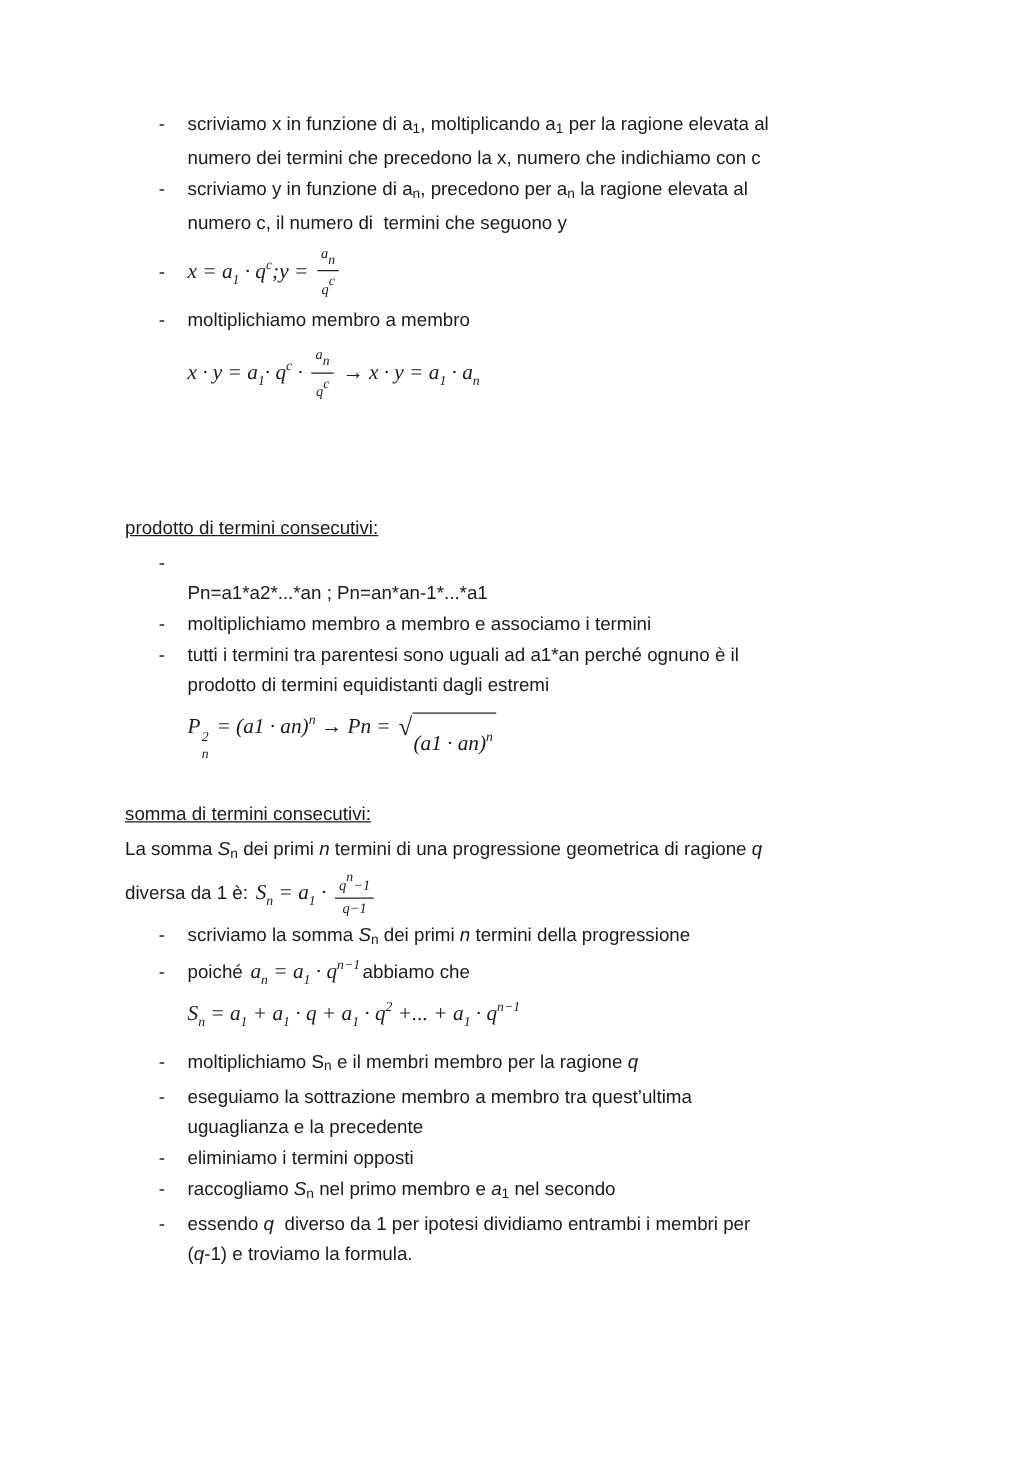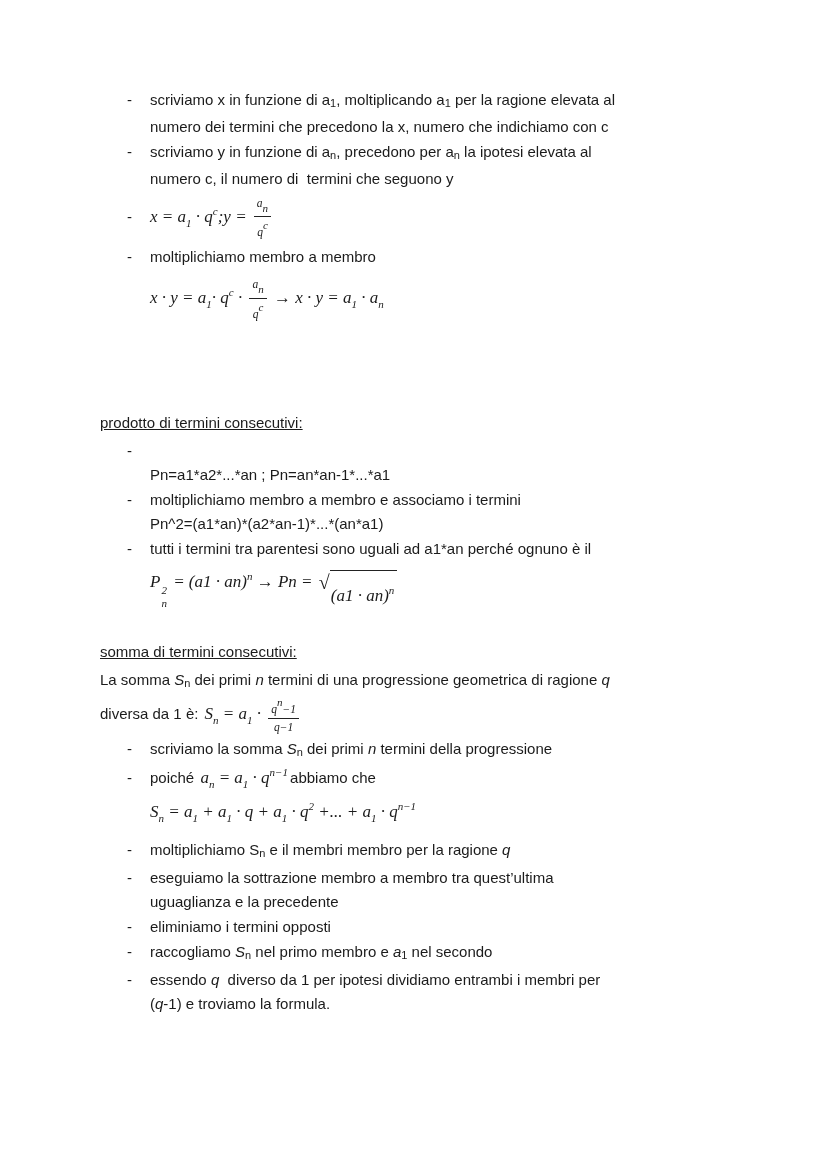--- a/index.html
+++ b/index.html
@@ -52,44 +52,44 @@
 <body>
 
 <div class="page">
   <div id="doc">
       <div class="bullet">
         <span class="dash">-</span>
         <div class="btext"><span>scriviamo x in funzione di a</span><span class="tsub">1</span><span>, moltiplicando a</span><span class="tsub">1</span><span> per la ragione elevata al</span><br><span>numero dei termini che precedono la x, numero che indichiamo con c</span></div>
       </div>
       <div class="bullet">
         <span class="dash">-</span>
-        <div class="btext"><span>scriviamo y in funzione di a</span><span class="tsub">n</span><span>, precedono per a</span><span class="tsub">n</span><span> la ipotesi elevata al</span><br><span>numero c, il numero di &nbsp;termini che seguono y</span></div>
+        <div class="btext"><span>scriviamo y in funzione di a</span><span class="tsub">n</span><span>, precedono per a</span><span class="tsub">n</span><span> la ragione elevata al</span><br><span>numero c, il numero di &nbsp;termini che seguono y</span></div>
       </div>
       <div class="bullet">
         <span class="dash">-</span>
         <div class="btext math fline"><span>x = a</span><span class="msub">1</span><span> · q</span><span class="msup">c</span><span>;y = </span><span class="frac"><span class="num"><span>a</span><span class="msub">n</span></span><span class="den"><span>q</span><span class="msup">c</span></span></span></div>
       </div>
       <div class="bullet">
         <span class="dash">-</span>
         <div class="btext"><span>moltiplichiamo membro a membro</span></div>
       </div>
       <div class="formula math"><span>x · y = a</span><span class="msub">1</span><span>· q</span><span class="msup">c</span><span> · </span><span class="frac"><span class="num"><span>a</span><span class="msub">n</span></span><span class="den"><span>q</span><span class="msup">c</span></span></span><span> → x · y = a</span><span class="msub">1</span><span> · a</span><span class="msub">n</span></div>
       <div class="spacer"></div>
       <div class="heading">prodotto di termini consecutivi:</div>
       <div class="bullet">
         <span class="dash">-</span>
         <div class="btext"><br><span>Pn=a1*a2*...*an ; Pn=an*an-1*...*a1</span></div>
       </div>
       <div class="bullet">
         <span class="dash">-</span>
-        <div class="btext"><span>moltiplichiamo membro a membro e associamo i termini</span><br><span>Pn^2=(a1*an)*(a2*an-1)*...*(an*a1)</span></div>
+        <div class="btext"><span>moltiplichiamo membro a membro e associamo i termini</span><br></div>
       </div>
       <div class="bullet">
         <span class="dash">-</span>
-        <div class="btext"><span>tutti i termini tra parentesi sono uguali ad a1*an perché ognuno è il</span><br></div>
+        <div class="btext"><span>tutti i termini tra parentesi sono uguali ad a1*an perché ognuno è il</span><br><span>prodotto di termini equidistanti dagli estremi</span></div>
       </div>
       <div class="formula math"><span>P</span><span class="ss">
           <span>2</span>
           <span>n</span>
         </span><span> = (a1 · an)</span><span class="msup">n</span><span> → Pn = </span><span class="sqrt">
           <span class="rad">√</span>
           <span class="sq-inner"><span>(a1 · an)</span><span class="msup">n</span></span>
         </span></div>
       <div class="heading">somma di termini consecutivi:</div>
       <div class="para"><span>La somma </span><span class="it">S</span><span class="tsub">n</span><span> dei primi </span><span class="it">n</span><span> termini di una progressione geometrica di ragione </span><span class="it">q</span><br><span>diversa da 1 è: </span><span class="math inline-f"><span>S</span><span class="msub">n</span><span> = a</span><span class="msub">1</span><span> · </span><span class="frac"><span class="num"><span>q</span><span class="msup">n</span><span>−1</span></span><span class="den"><span>q−1</span></span></span></span></div>

